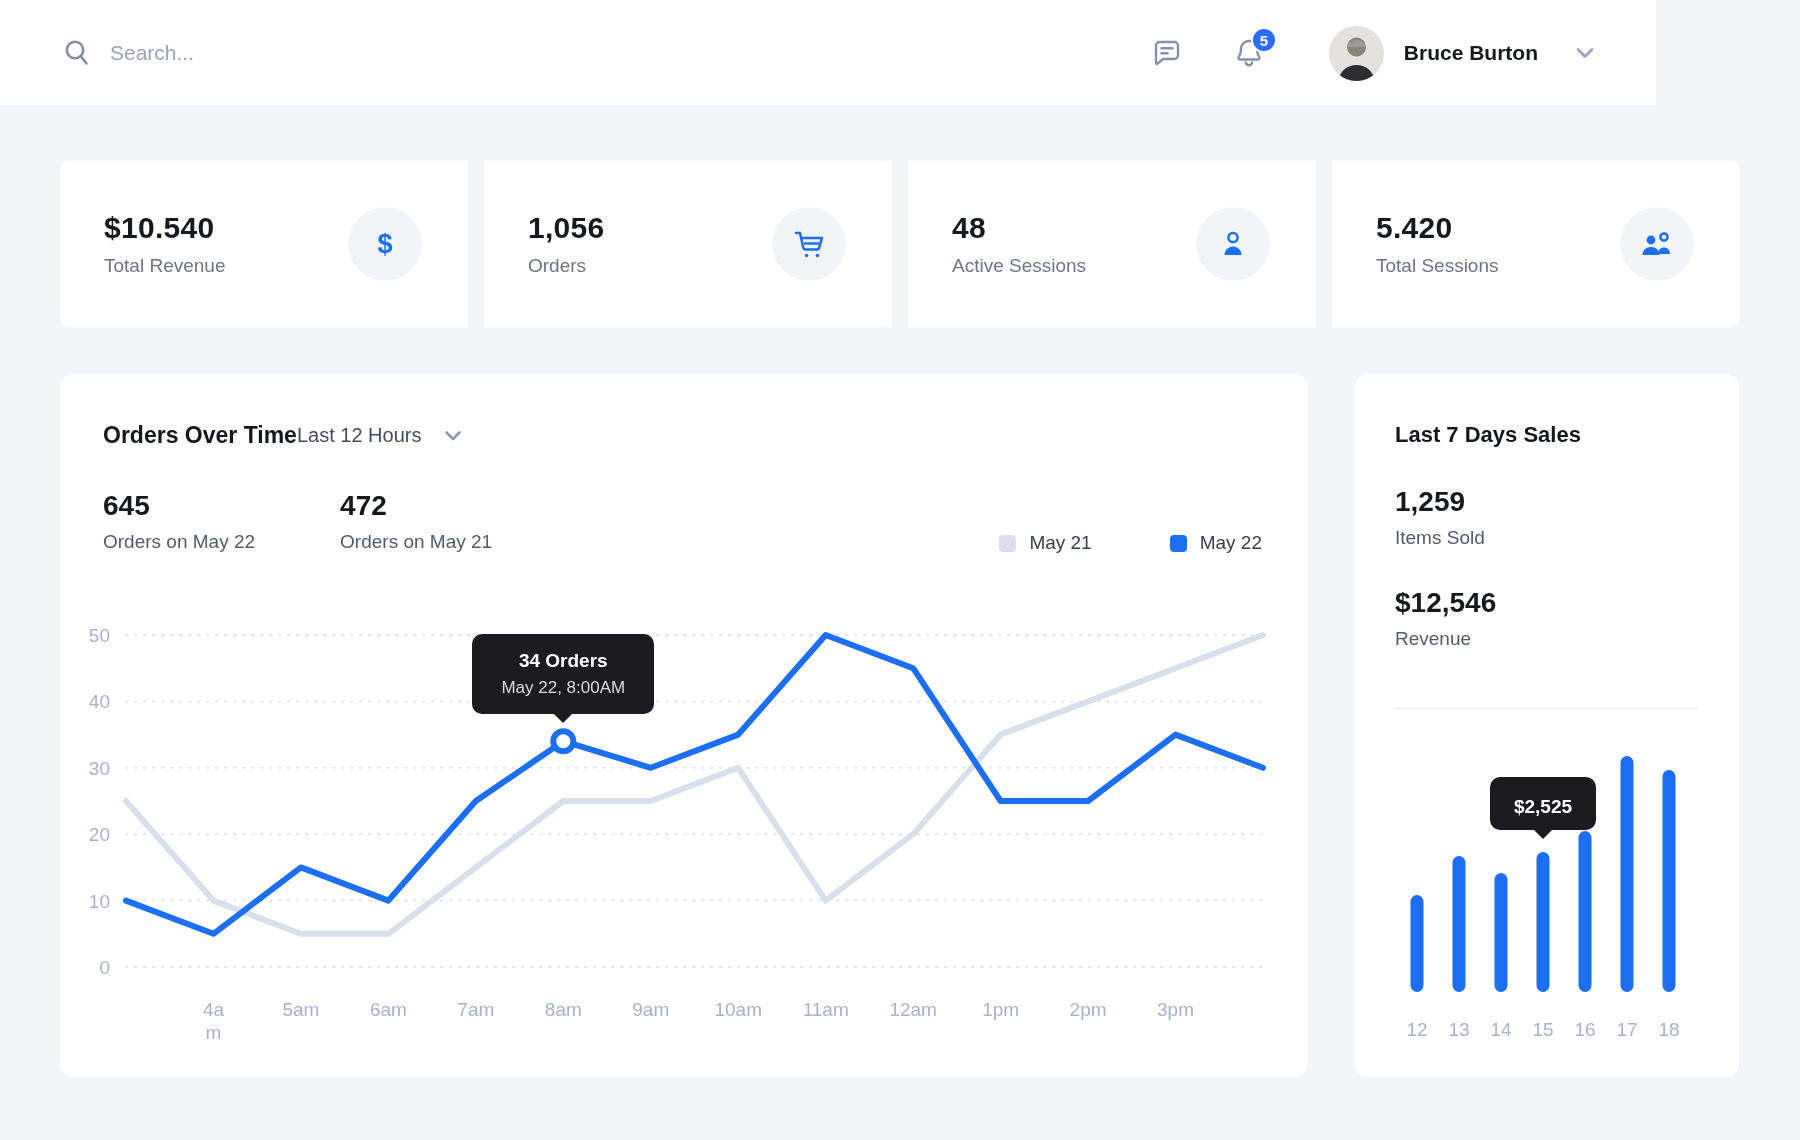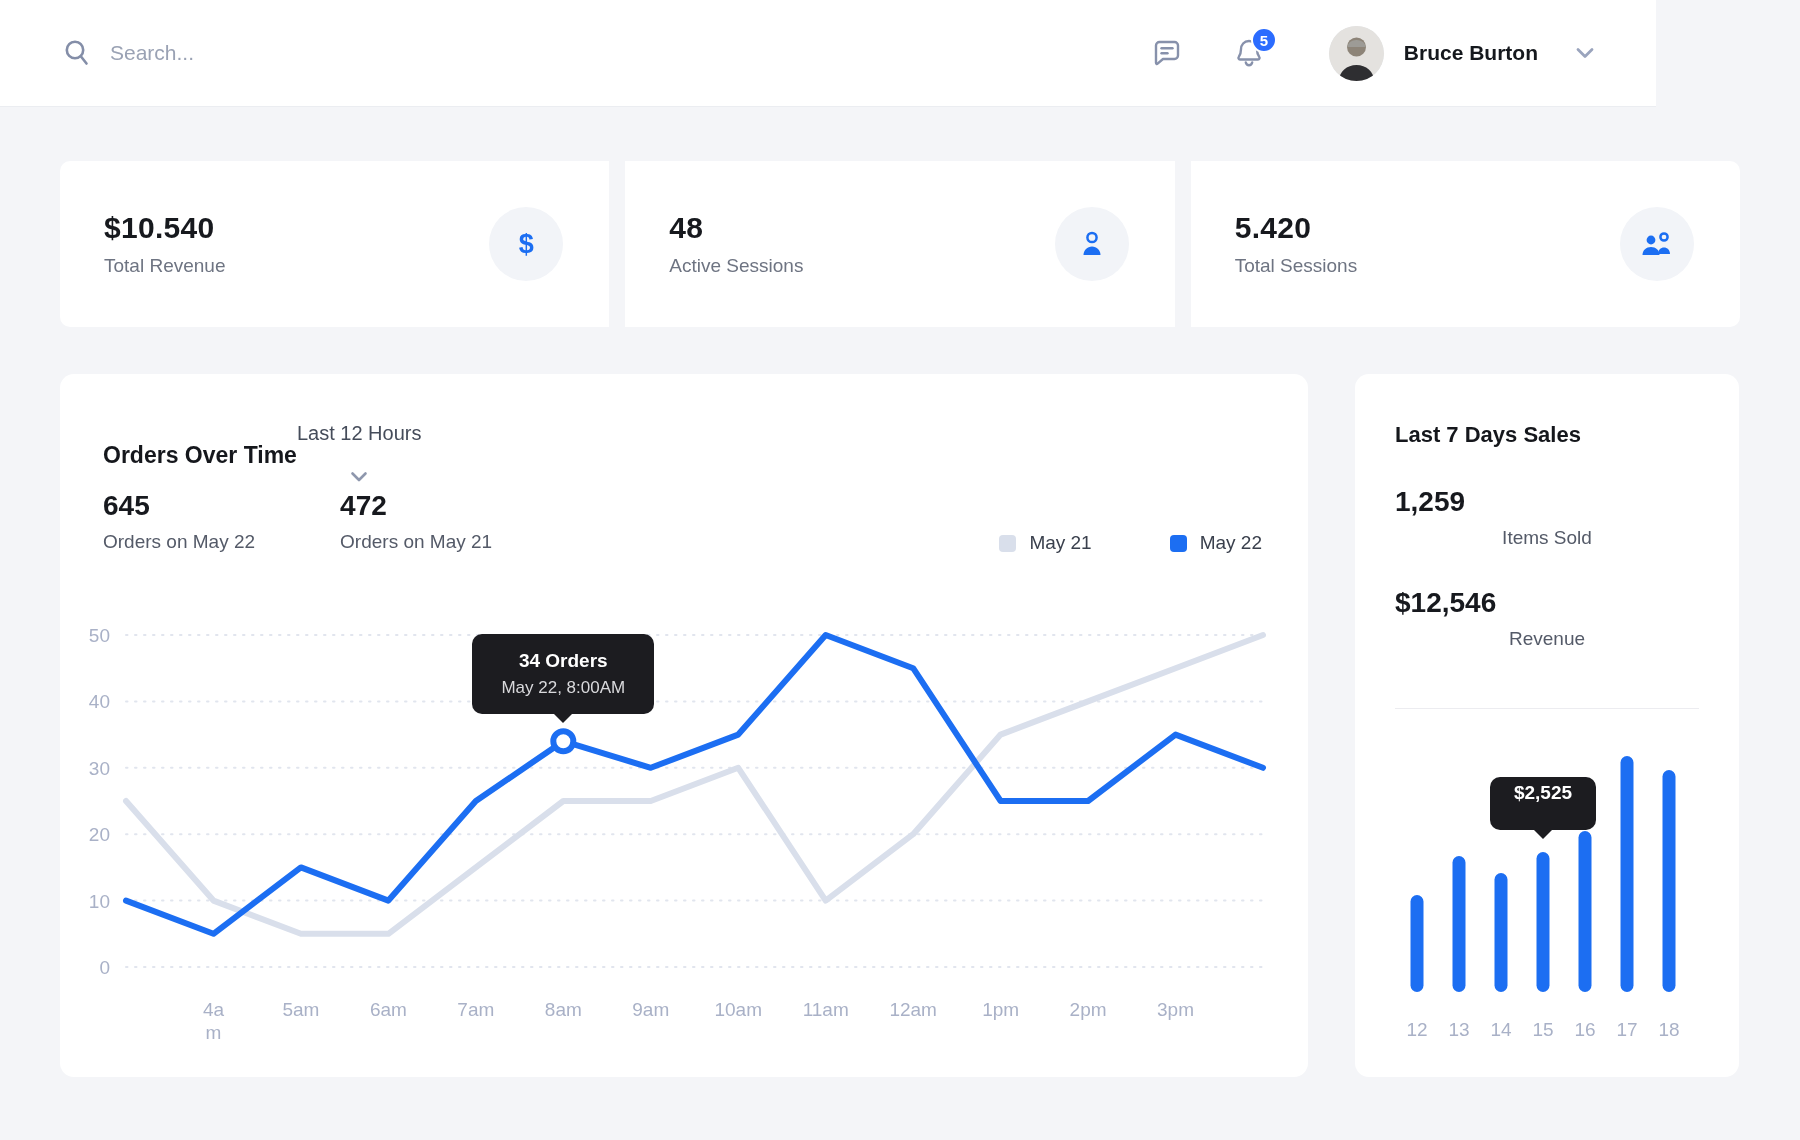--- a/index.html
+++ b/index.html
@@ -28,25 +28,25 @@
   .stat-value { font-size:30px; font-weight:bold; color:#17191e; letter-spacing:.3px; }
   .stat-label { font-size:19px; color:#6e7482; margin-top:10px; }
   .stat-icon-circle { width:74px; height:74px; border-radius:50%; background:#f2f4f8; display:flex; align-items:center; justify-content:center; }
   .dollar-glyph { color:#1c6ef2; font-size:27px; font-weight:bold; }
 
   
   .card { background:#fff; border-radius:14px; }
   .orders-card { position:absolute; left:60px; top:374px; width:1248px; height:703px; }
   .orders-head { display:flex; align-items:center; padding:48px 46px 0 43px; }
   .orders-title { font-size:23px; font-weight:bold; color:#15171c; }
-  .range-select { display:flex; align-items:center; gap:20px; cursor:pointer;flex-direction:column; }
+  .range-select { display:flex; align-items:center; gap:20px; cursor:pointer; }
   .range-label { font-size:20px; color:#454c5a; }
   .orders-sub { position:absolute; left:43px; top:116px; display:flex; gap:85px; }
   .big-stat-value { font-size:28px; font-weight:bold; color:#17191e; }
-  .big-stat-label { font-size:19px; color:#545a68; margin-top:9px;text-align:center; }
+  .big-stat-label { font-size:19px; color:#545a68; margin-top:9px; }
   .legend { position:absolute; right:46px; top:158px; display:flex; align-items:center; gap:38px; }
   .legend-item { display:flex; align-items:center; gap:13px; cursor:pointer;padding-left:40px; }
   .legend-swatch { width:17px; height:17px; border-radius:4px; }
   .legend-label { font-size:19px; color:#3a404d; }
   .orders-chart-wrap { position:absolute; left:0; top:230px; width:1248px; height:470px; }
   .orders-chart-wrap svg { position:absolute; left:0; top:0; }
   .grid { stroke:#e1e5ee; stroke-width:2; stroke-dasharray:1.5 7.5; stroke-linecap:round; }
   .ytick { fill:#a9b1c7; font-size:19px; font-family:"Liberation Sans",sans-serif; }
   .xtick { fill:#a9b1c7; font-size:19px; font-family:"Liberation Sans",sans-serif; }
 
@@ -57,21 +57,21 @@
   .tooltip-line2 { font-size:17px; color:#d9d9dc; margin-top:6px; }
 
   
   .sales-card { position:absolute; left:1355px; top:374px; width:384px; height:703px; padding:48px 40px 0 40px; }
   .sales-title { font-size:22px; font-weight:bold; color:#15171c; }
   .sales-stat { margin-top:38px; }
   .sales-stat:first-of-type { margin-top:66px; }
   .sales-divider { border:none; border-top:1px solid #ececf0; position:absolute; left:40px; right:40px; top:334px; }
   .bars-wrap { position:absolute; left:0; top:350px; width:384px; height:330px; }
   .bar-label { fill:#a9b1c7; font-size:19px; font-family:"Liberation Sans",sans-serif; }
-  .sales-tooltip { width:106px; height:53px; padding-top:5px; }
+  .sales-tooltip { width:106px; height:53px; padding-top:19px; }
   .sales-tooltip .tooltip-line1 { font-size:19px; }
 </style>
 </head>
 <body>
 
 <div class="page">
 
   <div class="topbar">
     <div class="search-wrap">
       <svg width="30" height="30" viewBox="0 0 30 30" fill="none">
@@ -118,20 +118,34 @@
     <div class="stat-card">
       <div>
         <div class="stat-value">$10.540</div>
         <div class="stat-label">Total Revenue</div>
       </div>
       <div class="stat-icon-circle">
         <span class="dollar-glyph">$</span>
       </div>
     </div>
 
+    <div class="stat-card">
+      <div>
+        <div class="stat-value">1,056</div>
+        <div class="stat-label">Orders</div>
+      </div>
+      <div class="stat-icon-circle">
+        <svg width="34" height="34" viewBox="0 0 34 34" fill="none">
+          <path d="M4 6h4l3.2 14.5a2.5 2.5 0 0 0 2.4 2h11.2a2.5 2.5 0 0 0 2.4-1.9L30 11H9" stroke="#1c6ef2" stroke-width="2.5" stroke-linecap="round" stroke-linejoin="round"></path>
+          <line x1="12" y1="16.5" x2="27.5" y2="16.5" stroke="#1c6ef2" stroke-width="2.5"></line>
+          <circle cx="14.5" cy="28.5" r="1.8" fill="#1c6ef2"></circle>
+          <circle cx="25.5" cy="28.5" r="1.8" fill="#1c6ef2"></circle>
+        </svg>
+      </div>
+    </div>
 
     <div class="stat-card">
       <div>
         <div class="stat-value">48</div>
         <div class="stat-label">Active Sessions</div>
       </div>
       <div class="stat-icon-circle">
         <svg width="34" height="34" viewBox="0 0 34 34" fill="none">
           <circle cx="17" cy="10.5" r="4.6" stroke="#1c6ef2" stroke-width="2.5"></circle>
           <path d="M8.5 28c0-5 3.8-8.6 8.5-8.6s8.5 3.6 8.5 8.6z" fill="#1c6ef2"></path>

